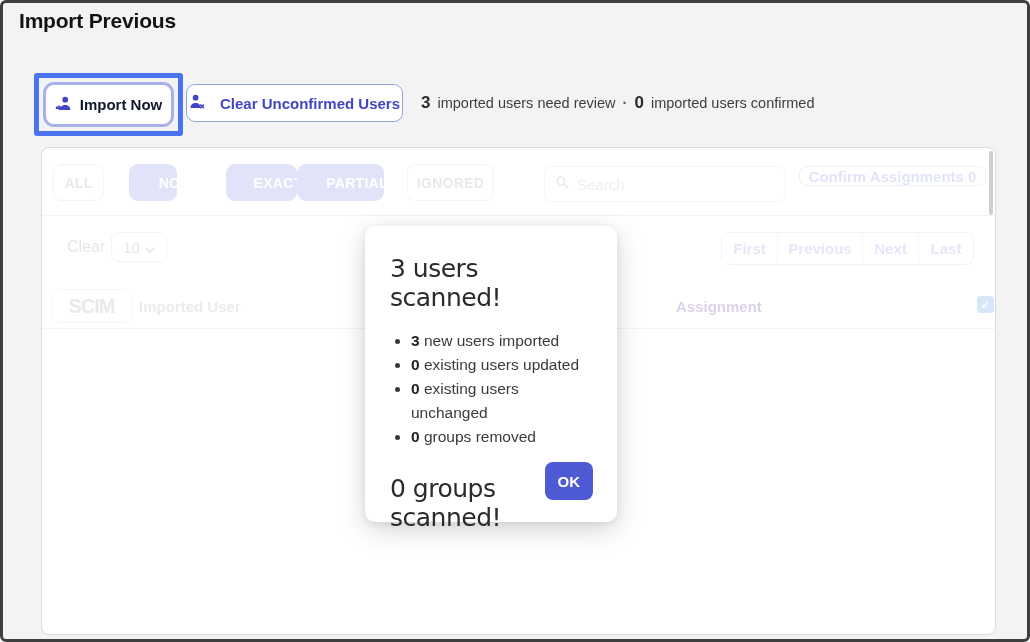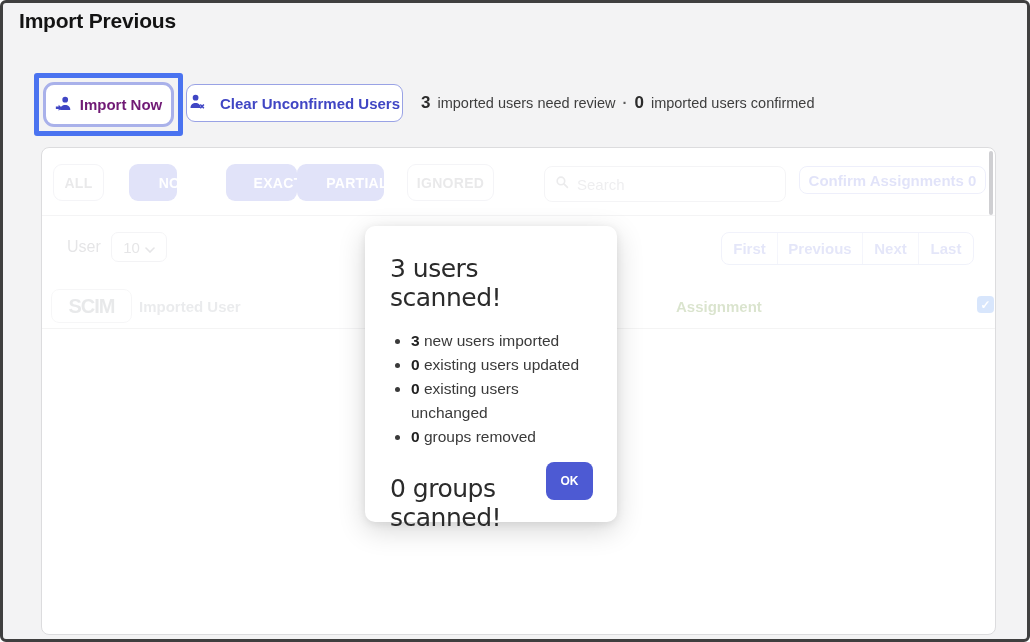--- a/index.html
+++ b/index.html
@@ -27,21 +27,21 @@
     width: 149px; height: 63px;
     border: 5px solid #4a73f0; border-radius: 3px;
     pointer-events: none;
   }
 
   .btn-import {
     position: absolute; left: 40px; top: 79px;
     width: 131px; height: 45px;
     background: #fff; border: 3px solid #a9b1ea; border-radius: 11px;
     display: flex; align-items: center; justify-content: center; gap: 8px;
-    color: #701a75; font-size: 15px; font-weight: 700;
+    color: #0f172a; font-size: 15px; font-weight: 700;
     font-family: "Liberation Sans", sans-serif; cursor: pointer;
   }
   .btn-clear {
     position: absolute; left: 183px; top: 81px;
     width: 217px; height: 38px;
     background: #fff; border: 1.5px solid #99a2e5; border-radius: 9px;
     display: flex; align-items: center; justify-content: center; gap: 14px;
     color: #4046c4; font-size: 15px; font-weight: 700;
     font-family: "Liberation Sans", sans-serif; cursor: pointer;
   }
@@ -86,21 +86,21 @@
     color: #9a9aa2;
   }
   .search-box input {
     border: none; outline: none; width: 100%;
     font-size: 15px; color: #555; background: transparent;
     font-family: "Liberation Sans", sans-serif;
   }
   .search-box input::placeholder { color: #a8a8b0; }
 
   .btn-confirm {
-    position: absolute; left: 757px; top: 18px; width: 187px; height: 28px;
+    position: absolute; left: 757px; top: 18px; width: 187px; height: 20px;
     background: #fff; border: 1px solid #aab1e8; border-radius: 8px;
     color: #6b74e0; font-size: 15px; font-weight: 700;
     display: flex; align-items: center; justify-content: center;
     font-family: "Liberation Sans", sans-serif; cursor: pointer;
   }
 
   .divider { position: absolute; left: 0; width: 100%; height: 1px; background: #c9c9cc; }
   .divider-1 { top: 67px; }
   .divider-2 { top: 180px; }
 
@@ -137,21 +137,21 @@
     border: 1px solid #d6d6da; border-radius: 8px; background: #fff;
     display: flex; align-items: center; justify-content: center;
     font-size: 20px; font-weight: 700; letter-spacing: -1px; color: #8f959c;
   }
   .col-imported {
     position: absolute; left: 97px; top: 150px;
     font-size: 15px; font-weight: 700; color: #9aa0a8;
   }
   .col-assignment {
     position: absolute; left: 634px; top: 150px;
-    font-size: 15px; font-weight: 700; color: #4d7c0f;
+    font-size: 15px; font-weight: 700; color: #4c1d95;
   }
   .select-all {
     position: absolute; left: 935px; top: 148px; width: 17px; height: 17px;
     background: #4285f4; border-radius: 4px;
     display: flex; align-items: center; justify-content: center;
     color: #fff; font-size: 12px; font-weight: 700; cursor: pointer;
   }
 
   .scrollbar-thumb {
     position: absolute; right: 2px; top: 3px; width: 4px; height: 64px;
@@ -174,21 +174,21 @@
   .modal-list li {
     font-size: 15.5px; line-height: 24px; color: #3a3a3a;
     font-family: "Liberation Sans", sans-serif;
   }
   .modal-list .num { font-weight: 700; color: #222; }
   .groups-heading { margin-top: 25px; }
   .btn-ok {
     position: absolute; right: 24px; bottom: 22px;
     min-width: 47px; height: 38px; padding: 0 13px;
     background: #4d5ad3; border: none; border-radius: 8px;
-    color: #ffffff; font-size: 12px; font-weight: 700;
+    color: #ffffff; font-size: 15px; font-weight: 700;
     font-family: "Liberation Sans", sans-serif; cursor: pointer;
   }
 </style>
 </head>
 <body>
 
 <div class="frame">
 
   <div class="page-title">Import Previous</div>
 
@@ -240,21 +240,21 @@
             <line x1="10.2" y1="10.2" x2="14.2" y2="14.2"></line>
           </svg>
         </span>
         <input type="text" placeholder="Search" style="">
       </div>
 
       <button class="btn-confirm">Confirm Assignments 0</button>
 
       <div class="divider divider-1"></div>
 
-      <span class="show-label">User</span>
+      <span class="show-label">Clear</span>
       <div class="show-select">
         <span>10</span>
         <span>
           <svg width="10" height="6" viewBox="0 0 10 6" fill="none" stroke="#7e7e85" stroke-width="1.6" stroke-linecap="round">
             <path d="M1 1l4 4 4-4"></path>
           </svg>
         </span>
       </div>
 
       <div class="pagination">

